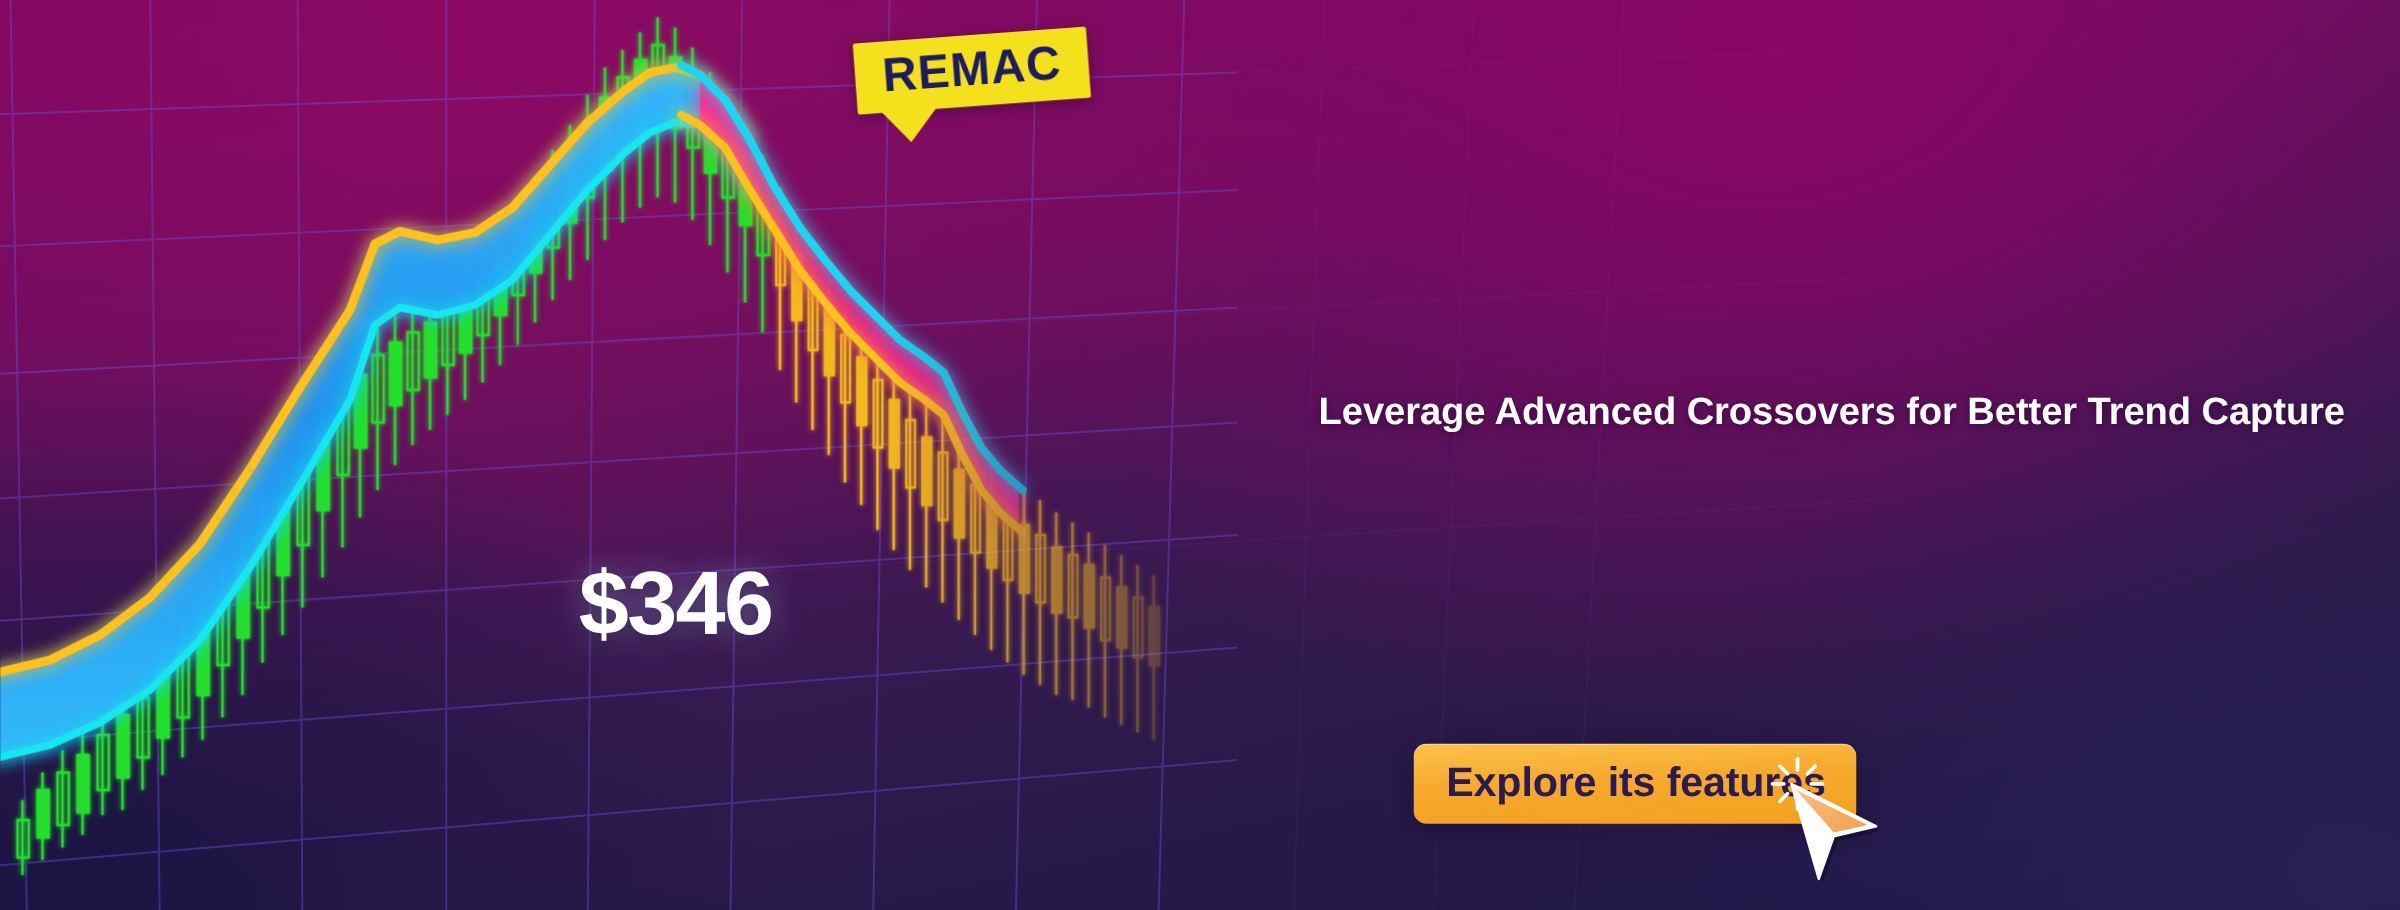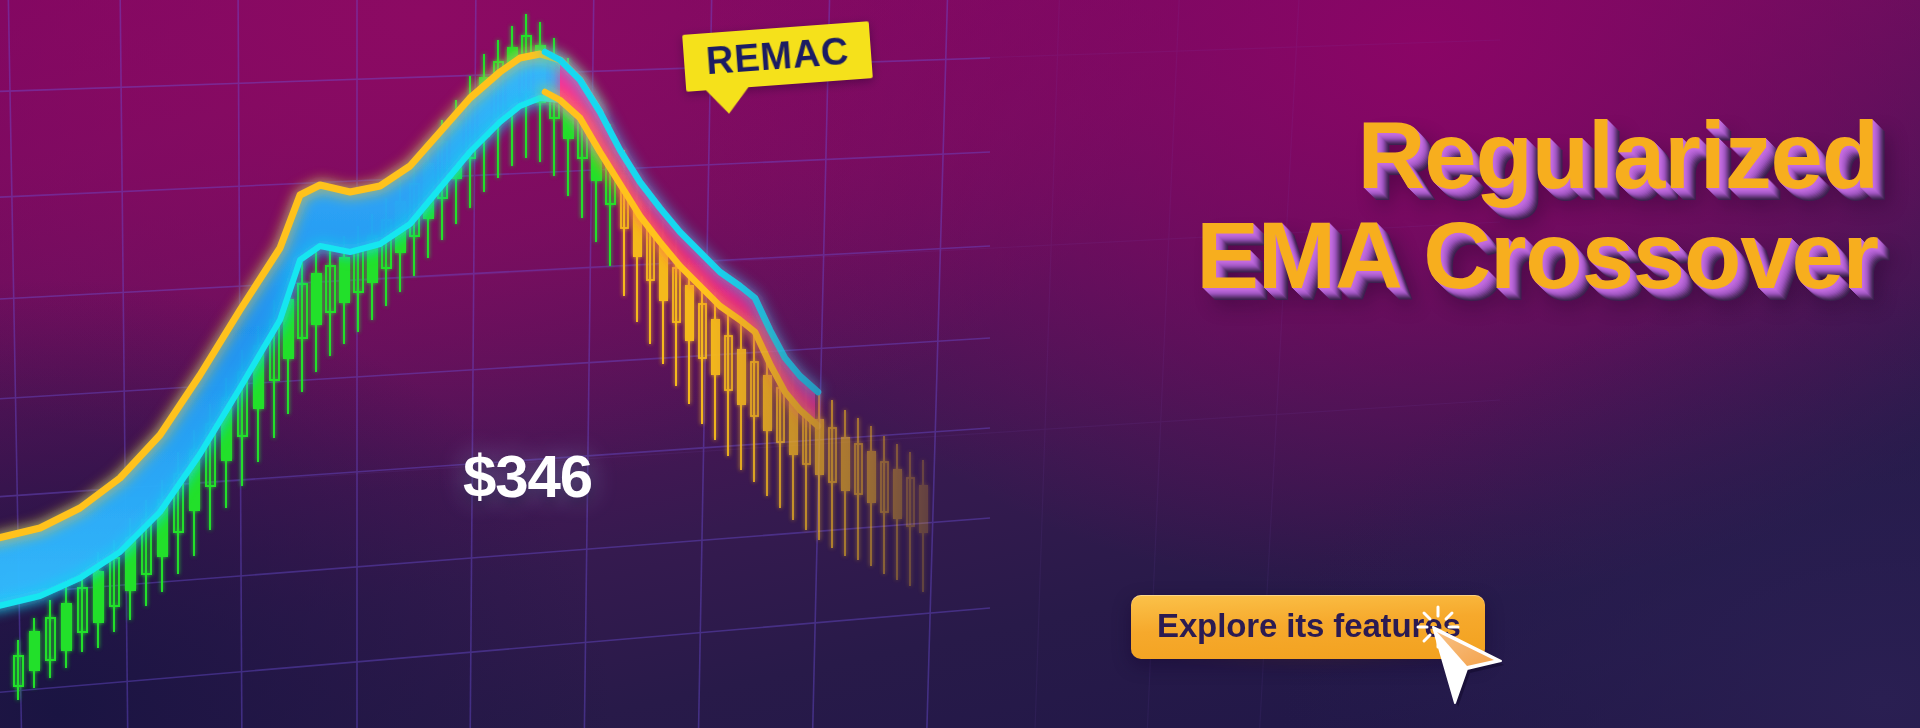--- a/index.html
+++ b/index.html
@@ -135,21 +135,21 @@
     white-space: nowrap;
     text-shadow: 0 2px 7px rgba(20,0,35,.5);
   }
 
   
   .price-old {
     position: absolute;
     left: 463px; top: 442px;
     font-family: "Liberation Sans", sans-serif;
     font-weight: 700;
-    font-size: 60px;
+    font-size: 72px;
     letter-spacing: -0.018em;
     color: #FFFFFF;
     z-index: 13;
     text-shadow: 0 0 26px rgba(180,200,255,.45), 0 4px 12px rgba(10,0,30,.5);
   }
   .price-new {
     position: absolute;
     left: 786px; top: 420px;
     font-family: "Liberation Sans", sans-serif;
     font-weight: 700;
@@ -482,24 +482,21 @@
   </div>
 
   <div class="remac-badge">
     <div class="remac-box">
       <div class="remac-text">REMAC</div>
       <div class="remac-tail"></div>
     </div>
   </div>
 
   <div class="copy">
-    <div class="title-block">
-      <div class="title-line l1">Regularized</div>
-      <div class="title-line l2">EMA Crossover</div>
-    </div>
+    <div class="subtitle">Leverage Advanced Crossovers for Better Trend Capture</div>
   </div>
 
   <div class="price-old">$346</div>
 
   <div class="cta-wrap">
     <div class="cta-shadow"></div>
     <button class="cta-button">
       <span class="cta-label">Explore its features</span>
     </button>
 

